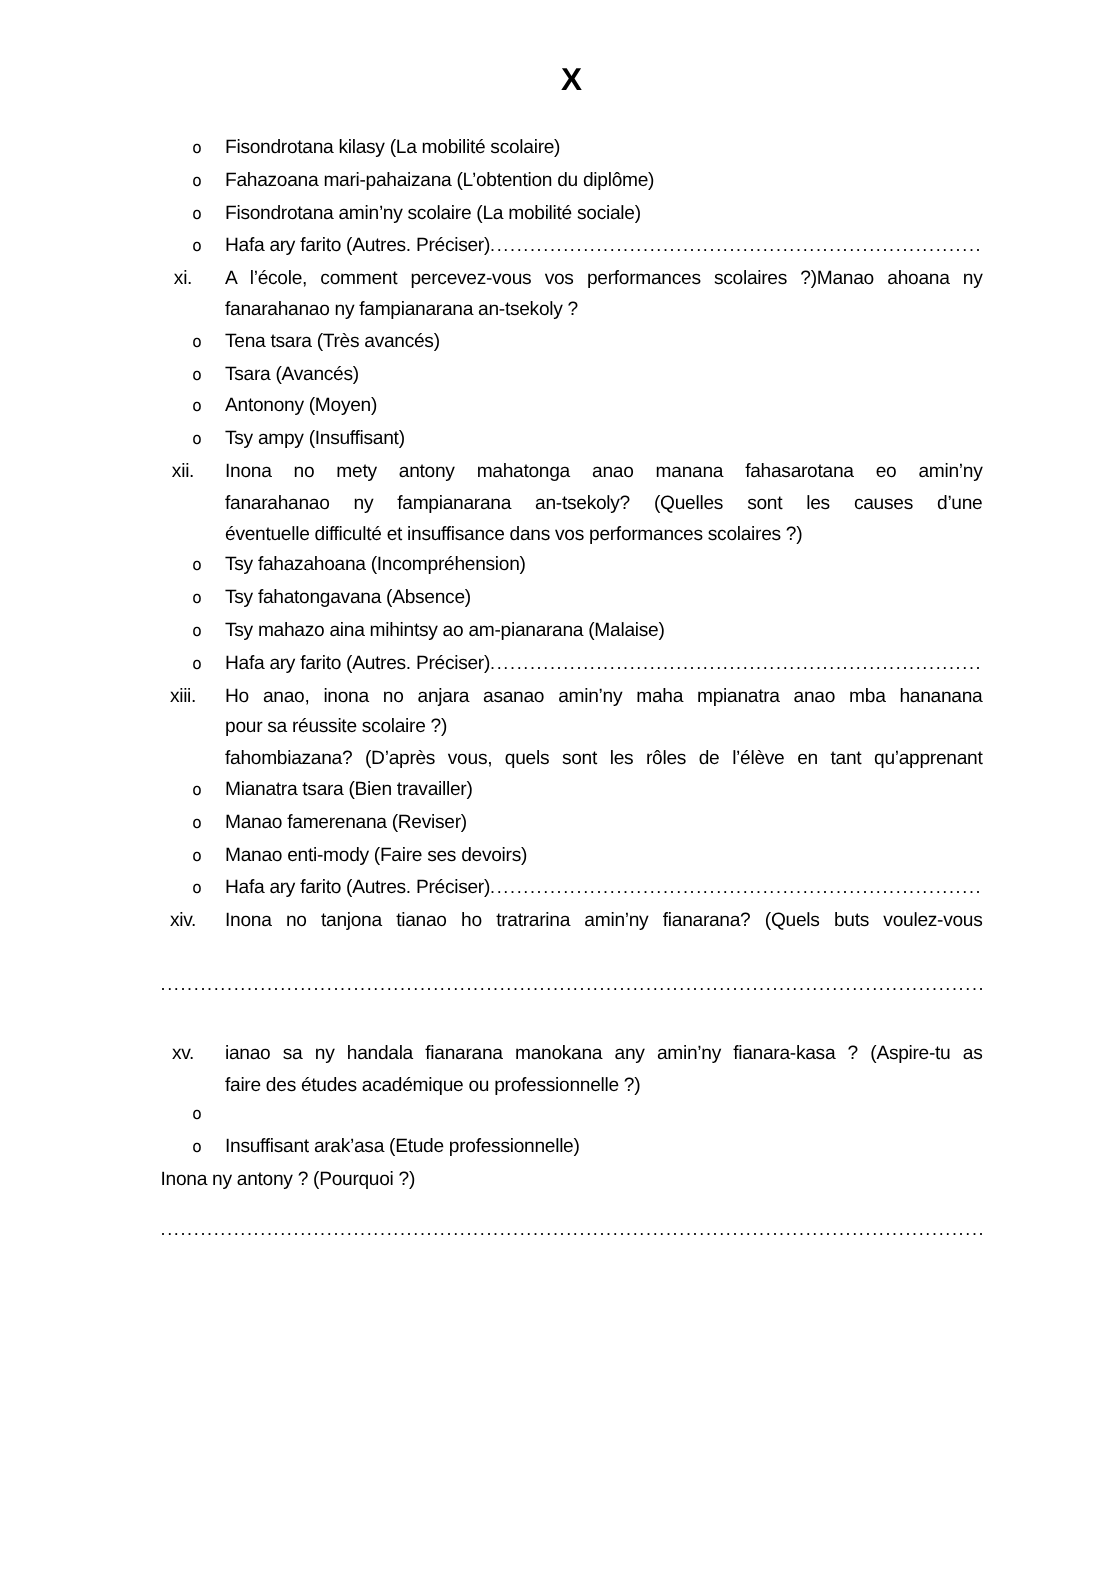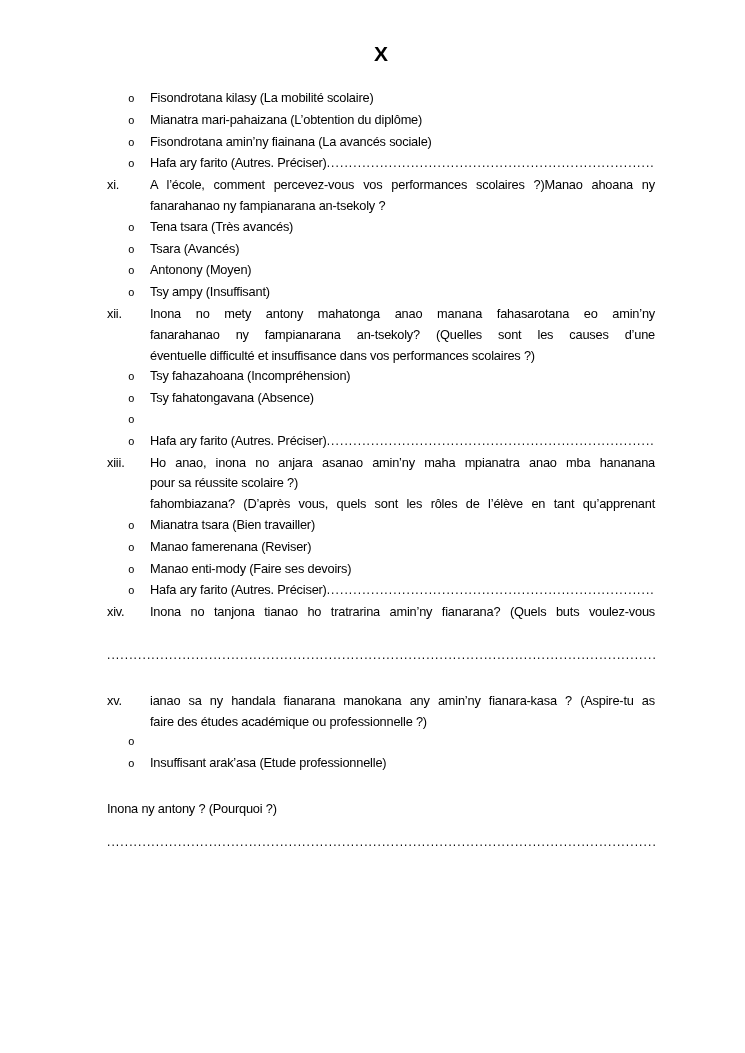--- a/index.html
+++ b/index.html
@@ -24,52 +24,52 @@
     flex:0 0 22px; font-family:"DejaVu Sans Mono","Liberation Mono",monospace;
     font-size:11px; letter-spacing:0;
   }
   .opt .lbl { white-space:nowrap; }
   .opt .leader {
     flex:1 1 0; overflow:hidden; white-space:nowrap;
     letter-spacing:1.1px; font-size:12px;
   }
   
   .q { position:relative; padding-left:43px; }
-  .q .num { position:absolute; left:0; top:0; width:30px; text-align:left; }
+  .q .num { position:absolute; left:0; top:0; width:30px; text-align:center; }
   .jl { text-align:justify; text-align-last:justify; }
   
   .answer {
     overflow:hidden; white-space:nowrap; letter-spacing:1.1px;
     font-size:12px; height:20.8px;
   }
   .a1 { margin-top:22px; }
   .s15 { margin-top:25px; }
-  .why { margin-top:24px; }
+  .why { margin-top:0; }
   .a2 { margin-top:12px; }
 </style>
 </head>
 <body>
 
 <div class="page">
 
   <div class="title">X</div>
 
   <div class="content">
 
     <div class="row opt">
       <span class="mk">o</span>
       <span class="lbl">Fisondrotana kilasy (La mobilité scolaire)</span>
     </div>
     <div class="row opt">
       <span class="mk">o</span>
-      <span class="lbl">Mianatra mari-pahaizana (L’obtention du diplôme)</span>
+      <span class="lbl">Fahazoana mari-pahaizana (L’obtention du diplôme)</span>
     </div>
     <div class="row opt">
       <span class="mk">o</span>
-      <span class="lbl">Fisondrotana amin’ny fiainana (La avancés sociale)</span>
+      <span class="lbl">Fisondrotana amin’ny scolaire (La mobilité sociale)</span>
     </div>
     <div class="row opt">
       <span class="mk">o</span>
       <span class="lbl">Hafa ary farito (Autres. Préciser)</span>
       <span class="leader">....................................................................................................................................................................................</span>
     </div>
 
     <div class="q">
       <span class="num">xi.</span>
       <div class="row jl">A l’école, comment percevez-vous vos performances scolaires ?)Manao ahoana ny</div>
@@ -101,20 +101,21 @@
     <div class="row opt">
       <span class="mk">o</span>
       <span class="lbl">Tsy fahazahoana (Incompréhension)</span>
     </div>
     <div class="row opt">
       <span class="mk">o</span>
       <span class="lbl">Tsy fahatongavana (Absence)</span>
     </div>
     <div class="row opt">
       <span class="mk">o</span>
+      <span class="lbl">Tsy mahazo aina mihintsy ao am-pianarana (Malaise)</span>
     </div>
     <div class="row opt">
       <span class="mk">o</span>
       <span class="lbl">Hafa ary farito (Autres. Préciser)</span>
       <span class="leader">....................................................................................................................................................................................</span>
     </div>
 
     <div class="q">
       <span class="num">xiii.</span>
       <div class="row jl">Ho anao, inona no anjara asanao amin’ny maha mpianatra anao mba hananana</div>

